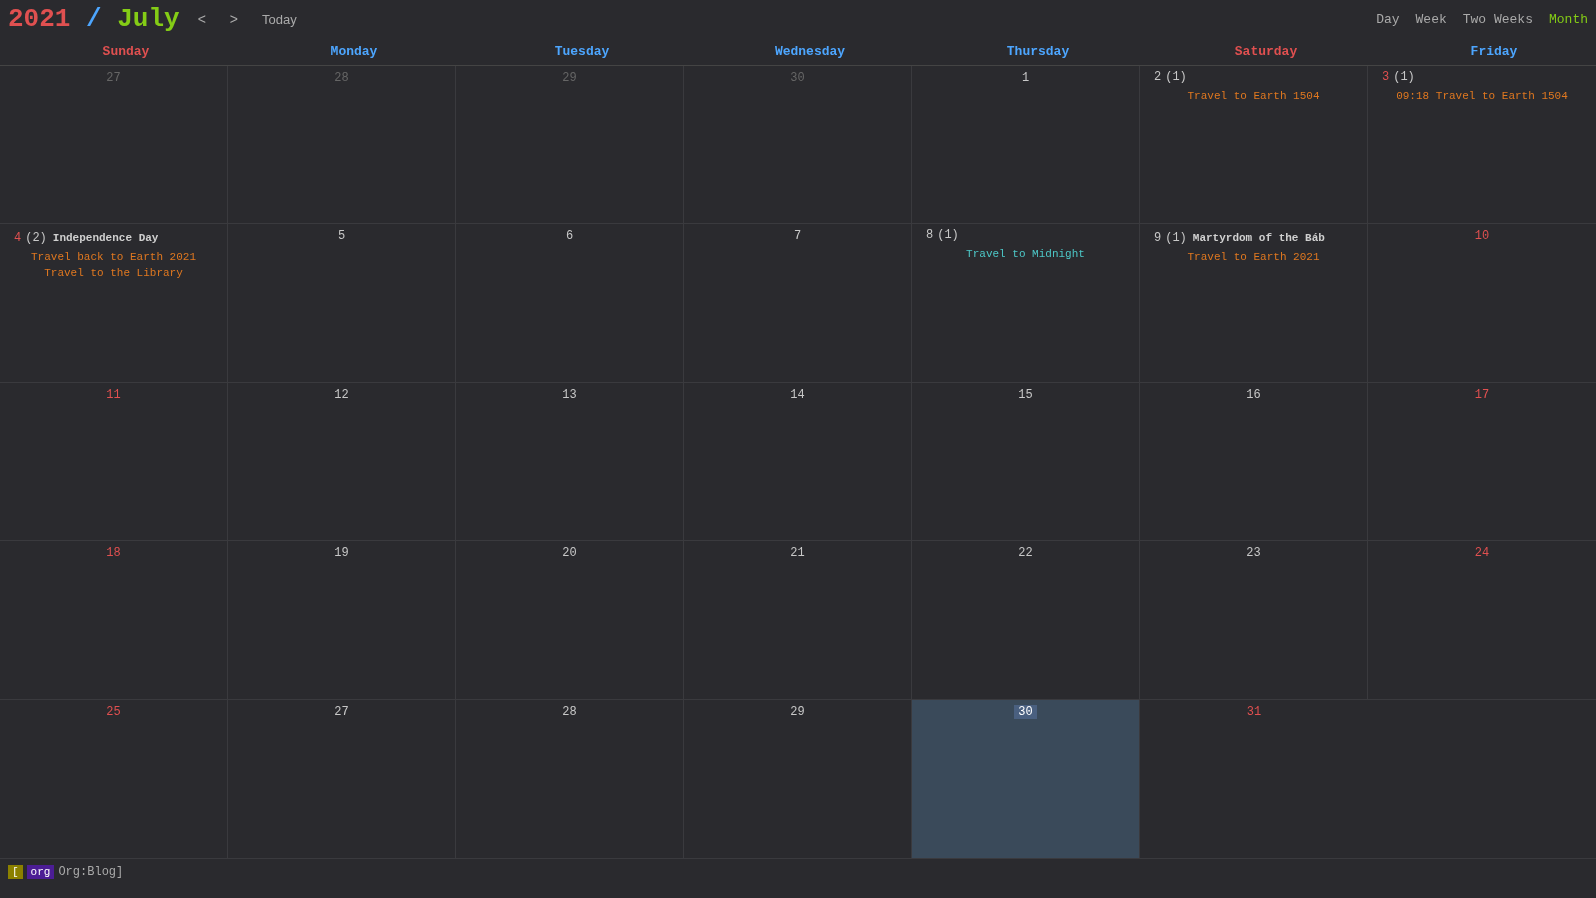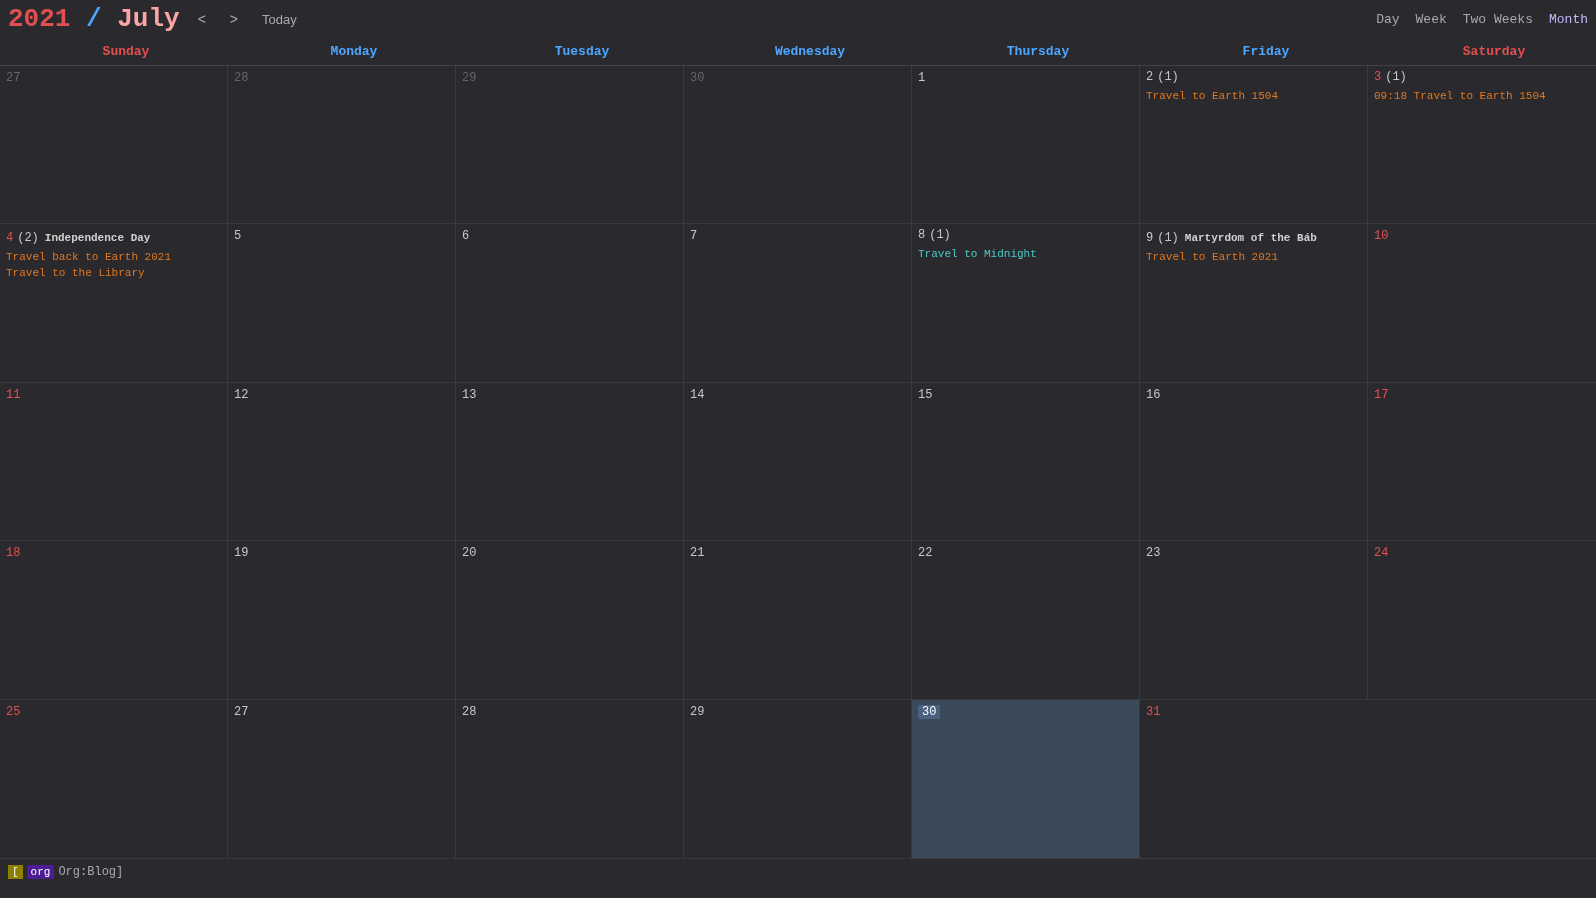--- a/index.html
+++ b/index.html
@@ -50,21 +50,21 @@
       display: flex;
       gap: 16px;
       color: #aaa;
     }
     .view-option {
       cursor: pointer;
       font-size: 13px;
       text-align: right;
     }
     .view-option.active {
-      color: #c4b5fd;
+      color: #84cc16;
     }
 
     #day-headers {
       display: grid;
       grid-template-columns: repeat(7, 1fr);
       border-bottom: 1px solid #444;
     }
 
     .day-header {
       text-align: center;
@@ -83,25 +83,26 @@
     }
 
     .week-row {
       display: grid;
       grid-template-columns: repeat(7, 1fr);
       border-bottom: 1px solid #3a3a3e;
     }
 
     .day-cell {
       border-right: 1px solid #3a3a3e;
-      padding: 4px 6px;
+      padding: 4px 14px;
       vertical-align: top;
       min-height: 100px;
       position: relative;
       background: #2a2a2e;
+      text-align: center;
     }
     .day-cell:last-child { border-right: none; }
 
     .day-number {
       font-size: 12px;
       color: #c8c8c8;
       display: inline-block;
       margin-bottom: 2px;
     }
     .day-number.weekend { color: #e05050; }
@@ -153,41 +154,41 @@
       color: #aaa;
       font-size: 12px;
     }
   </style>
 </head>
 <body>
 
 <div id="header">
   <span id="title">
     <span>2021</span>
-    <span style="color:#4da6ff"> / </span><span style="color:#fca5a5">July</span>
+    <span style="color:#4da6ff"> / </span><span style="color:#84cc16">July</span>
   </span>
   <button class="nav-btn">&lt;</button>
   <button class="nav-btn">&gt;</button>
   <button id="today-btn">Today</button>
   <div id="view-switcher">
     <span class="view-option">Day</span>
     <span class="view-option">Week</span>
     <span class="view-option">Two Weeks</span>
     <span class="view-option active">Month</span>
   </div>
 </div>
 
 <div id="day-headers">
   <div class="day-header weekend">Sunday</div>
   <div class="day-header weekday">Monday</div>
   <div class="day-header weekday">Tuesday</div>
   <div class="day-header weekday">Wednesday</div>
   <div class="day-header weekday">Thursday</div>
+  <div class="day-header weekend">Saturday</div>
   <div class="day-header weekday">Friday</div>
-  <div class="day-header weekend">Saturday</div>
 </div>
 
 <div id="calendar-grid">
 
   <div class="week-row">
     <div class="day-cell">
       <span class="day-number out-of-month weekend">27</span>
     </div>
     <div class="day-cell">
       <span class="day-number out-of-month">28</span>

